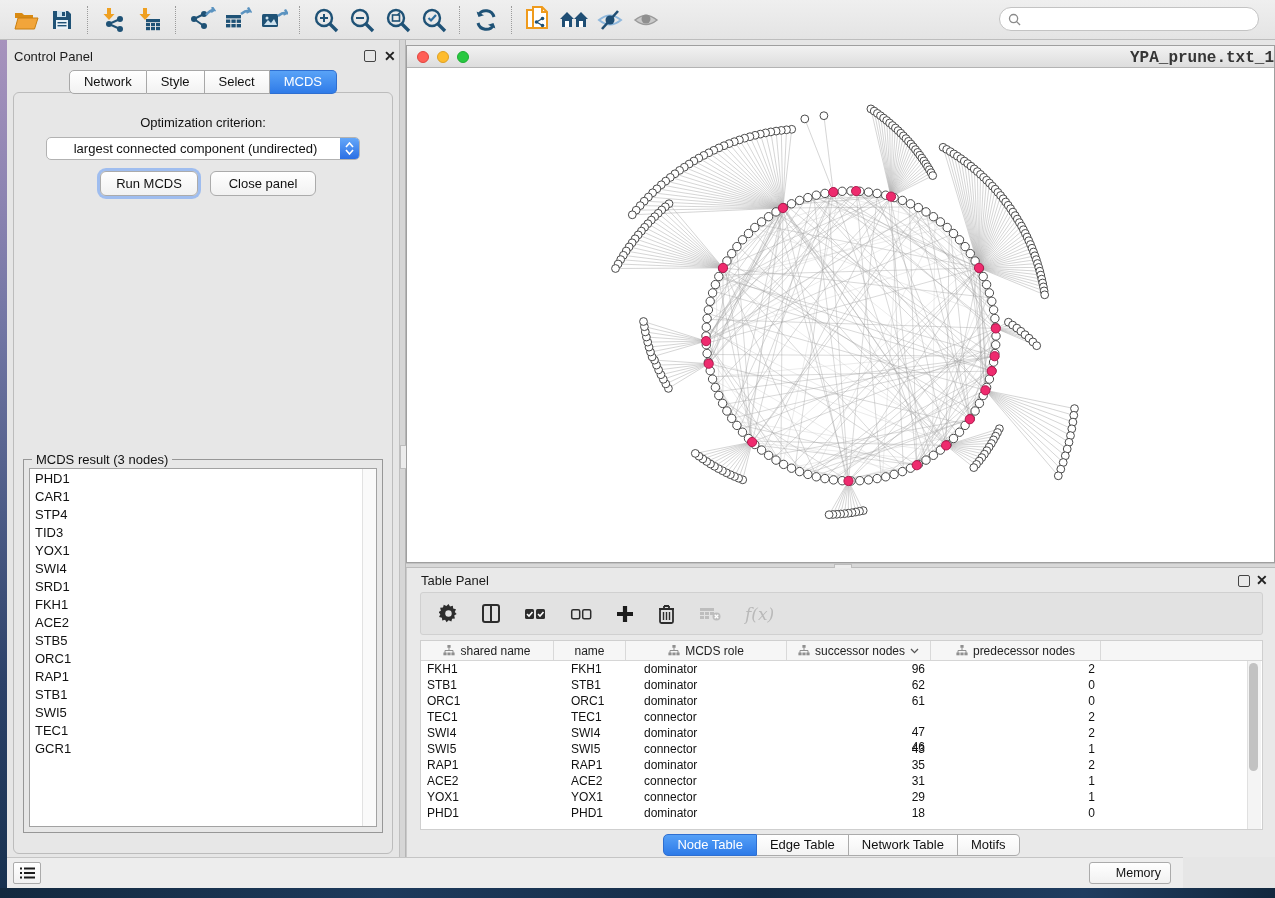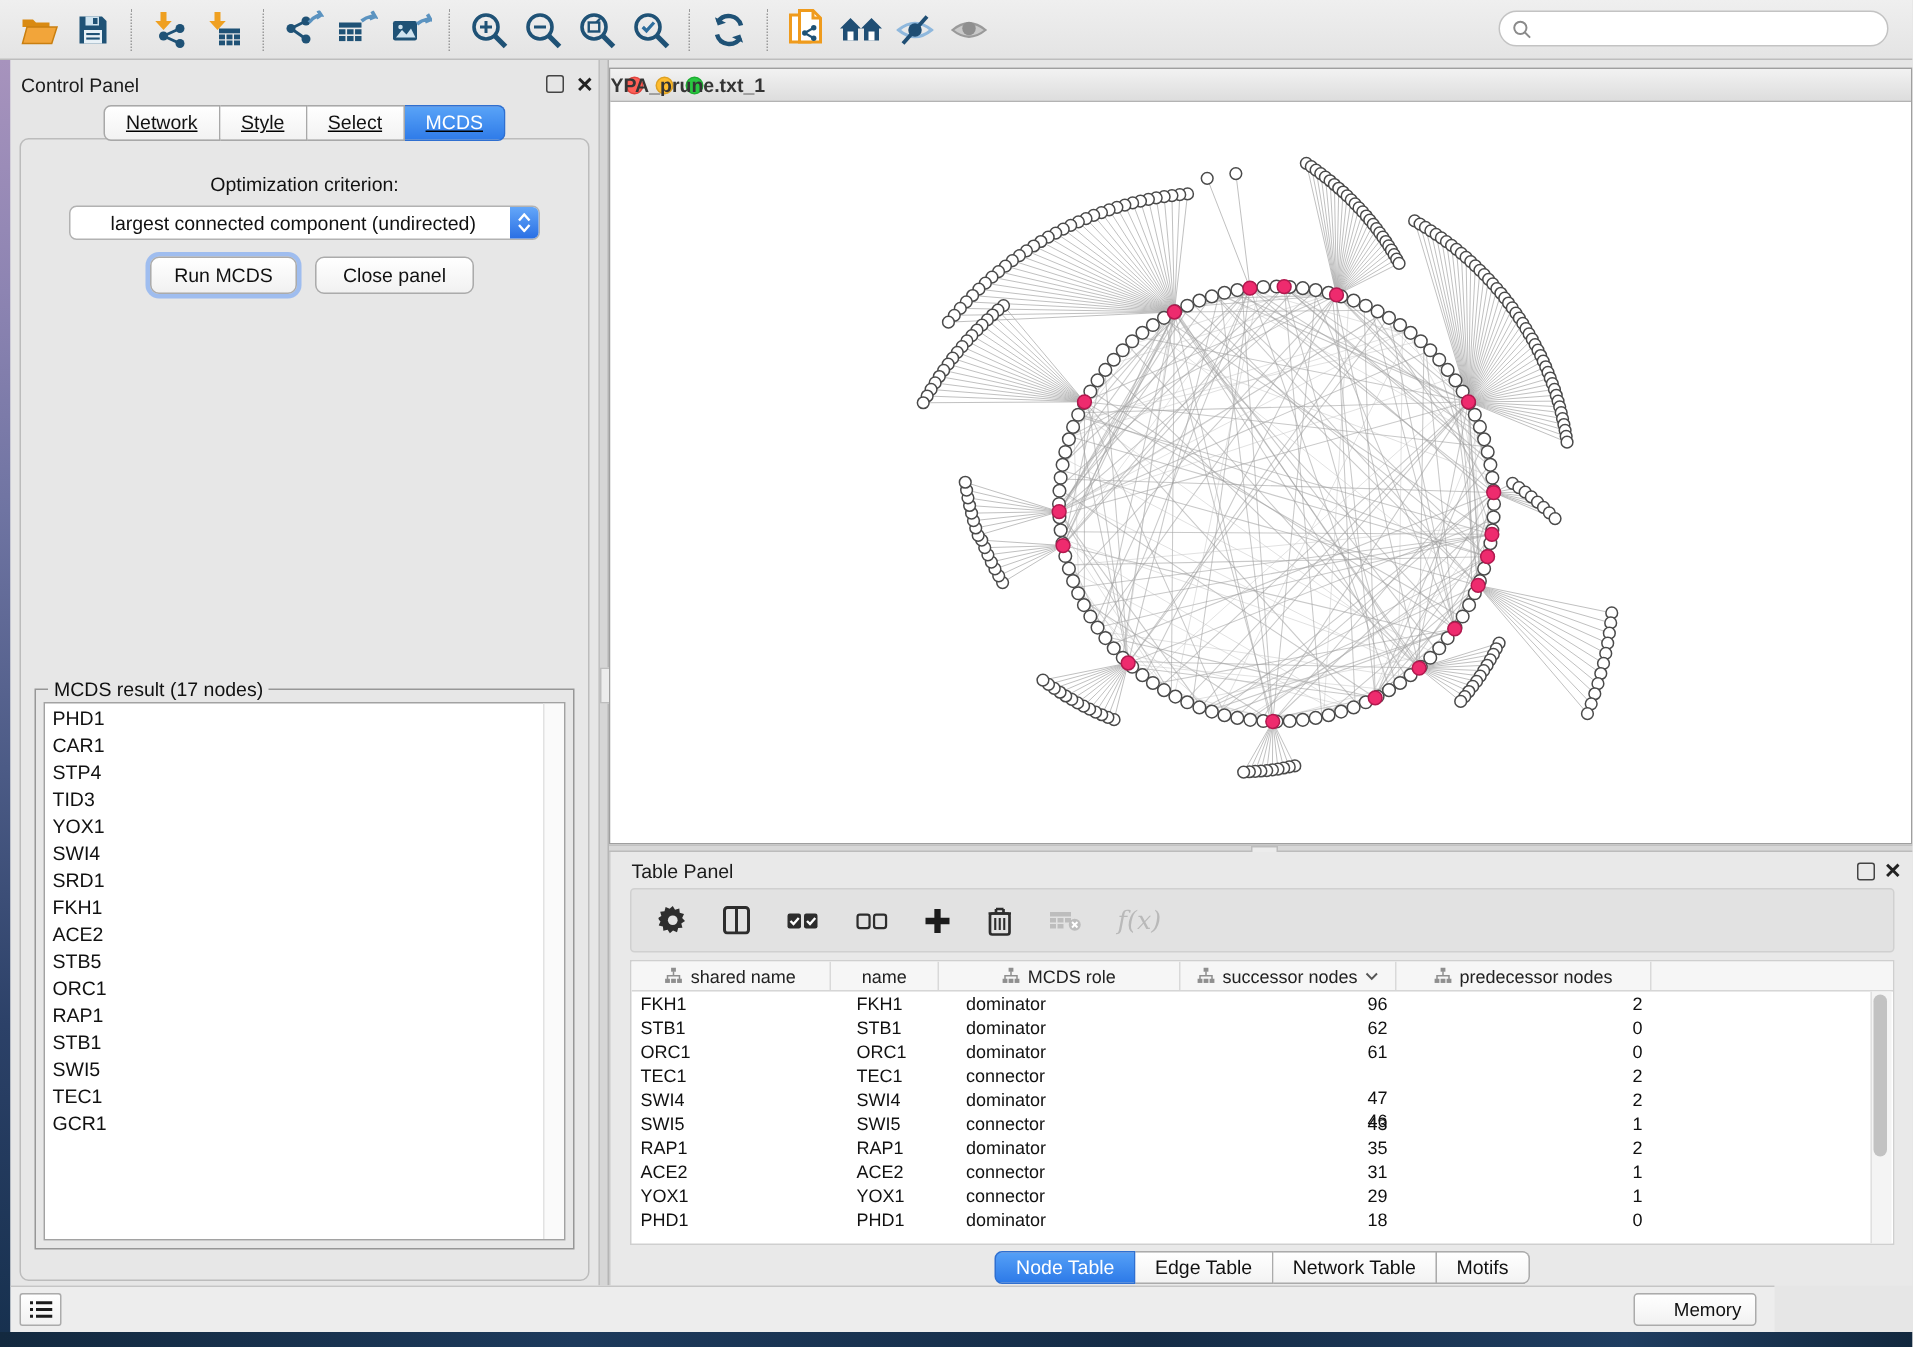--- a/index.html
+++ b/index.html
@@ -22,21 +22,21 @@
   #wall-left{left:0;top:40px;width:7px;height:858px;
      background:linear-gradient(#a793bd 0%,#8d84b2 18%,#6f74a2 35%,#4c5b86 55%,#2c4168 75%,#16304e 100%);}
   #wall-bottom{left:0;top:888px;width:1275px;height:10px;
      background:linear-gradient(90deg,#13293f,#1d3a5c 30%,#152c46 60%,#1f3d60 85%,#12283e);}
 
   
   #control-panel{left:7px;top:40px;width:392px;height:817px;background:#e6e6e6;}
   #cp-title{left:7px;top:9px;font-size:13px;color:#1b1b1b;}
   #cp-float{left:357px;top:10px;width:10px;height:10px;border:1.5px solid #444;border-radius:2px;}
   #cp-close{left:377px;top:8px;font-size:14px;font-weight:bold;color:#222;}
-  #control-tabs{left:0;top:30px;width:392px;display:flex;justify-content:center;z-index:3;text-decoration:underline;}
+  #control-tabs{left:0;top:30px;width:392px;display:flex;justify-content:center;z-index:3;}
   .ctab{height:22px;line-height:22px;padding:0 14px;font-size:13px;background:linear-gradient(#ffffff,#f2f2f2);
         border:1px solid #a8a8a8;border-left-width:0;color:#111;}
   .ctab:first-child{border-left-width:1px;border-radius:5px 0 0 5px;}
   .ctab:last-child{border-radius:0 5px 5px 0;}
   .ctab.active{background:linear-gradient(#59a3f7,#2f7be8);color:#fff;border-color:#2f6fd0;}
   #cp-box{left:6px;top:52px;width:378px;height:760px;border:1px solid #bcbcbc;border-radius:6px;background:#e7e7e7;}
   #opt-label{left:0;top:22px;width:100%;text-align:center;font-size:13px;color:#111;}
   #opt-select{left:32px;top:44px;width:314px;height:23px;background:#fff;border:1px solid #b2b2b2;border-radius:5px;
               display:flex;align-items:center;box-sizing:border-box;}
   #opt-select .sel-text{flex:1;font-size:13px;color:#111;text-align:center;padding-left:4px;white-space:nowrap;}
@@ -57,21 +57,21 @@
   #vgrip{left:0px;top:405px;width:7px;height:24px;background:#ececec;border:1px solid #bdbdbd;box-sizing:border-box;}
   #hdivider{left:406px;top:563px;width:869px;height:5px;background:#d8d8d8;border-top:1px solid #c2c2c2;border-bottom:1px solid #bcbcbc;box-sizing:border-box;}
   #hgrip{left:428px;top:0px;width:18px;height:5px;background:#ececec;border:1px solid #bdbdbd;box-sizing:border-box;}
 
   
   #net-region{left:406px;top:40px;width:869px;height:523px;background:#e6e6e6;}
   #net-window{left:0px;top:5px;width:869px;height:518px;background:#fff;border:1px solid #9f9f9f;box-sizing:border-box;}
   #net-titlebar{left:0;top:0;width:100%;height:22px;background:linear-gradient(#f2f2f2,#dddddd);
                 border-bottom:1px solid #b3b3b3;box-sizing:border-box;}
   .tl{width:12px;height:12px;border-radius:50%;display:inline-block;}
-  #net-title{left:0;top:3px;width:100%;text-align:left;font-size:13px;font-weight:600;color:#353535;}
+  #net-title{left:0;top:3px;width:100%;text-align:right;font-size:16px;font-weight:600;color:#353535;font-family:Liberation Mono, monospace;}
   #net-canvas{left:0;top:22px;width:867px;height:494px;background:#fff;}
 
   
   #table-panel{left:406px;top:568px;width:869px;height:289px;background:#e9e9e9;border-left:1px solid #c9c9c9;box-sizing:border-box;}
   #tp-title{left:14px;top:5px;font-size:13px;color:#1b1b1b;}
   #tp-toolbar{left:13px;top:24px;width:843px;height:43px;background:#e2e2e2;border:1px solid #d0d0d0;border-radius:3px;
               display:flex;align-items:center;gap:24px;padding-left:18px;box-sizing:border-box;}
   .tpic{display:flex;align-items:center;justify-content:center;}
   #fx-label{font-family:"DejaVu Serif",serif;font-style:italic;font-size:17px;color:#b9b9b9;}
   #tablebox{left:13px;top:72px;width:843px;height:190px;background:#fff;border:1px solid #cfcfcf;box-sizing:border-box;overflow:hidden;}
@@ -276,21 +276,21 @@
             <path d="M1 5 L4.5 1 L8 5" stroke="#fff" stroke-width="1.6" fill="none"></path>
           </svg>
         <svg width="9" height="6" viewBox="0 0 9 6">
             <path d="M1 1 L4.5 5 L8 1" stroke="#fff" stroke-width="1.6" fill="none"></path>
           </svg>
       </span>
     </div>
     <div id="run-btn" class="abs btn">Run MCDS</div>
     <div id="closep-btn" class="abs btn">Close panel</div>
     <div id="mcds-fieldset" class="abs">
-      <div id="mcds-legend" class="abs">MCDS result (17 nodes)</div>
+      <div id="mcds-legend" class="abs">MCDS result (3 nodes)</div>
       <div id="mcds-list" class="abs">
 
       <div class="ritem">PHD1</div>
           <div class="ritem">CAR1</div>
           <div class="ritem">STP4</div>
           <div class="ritem">TID3</div>
           <div class="ritem">YOX1</div>
           <div class="ritem">SWI4</div>
           <div class="ritem">SRD1</div>
           <div class="ritem">FKH1</div>

